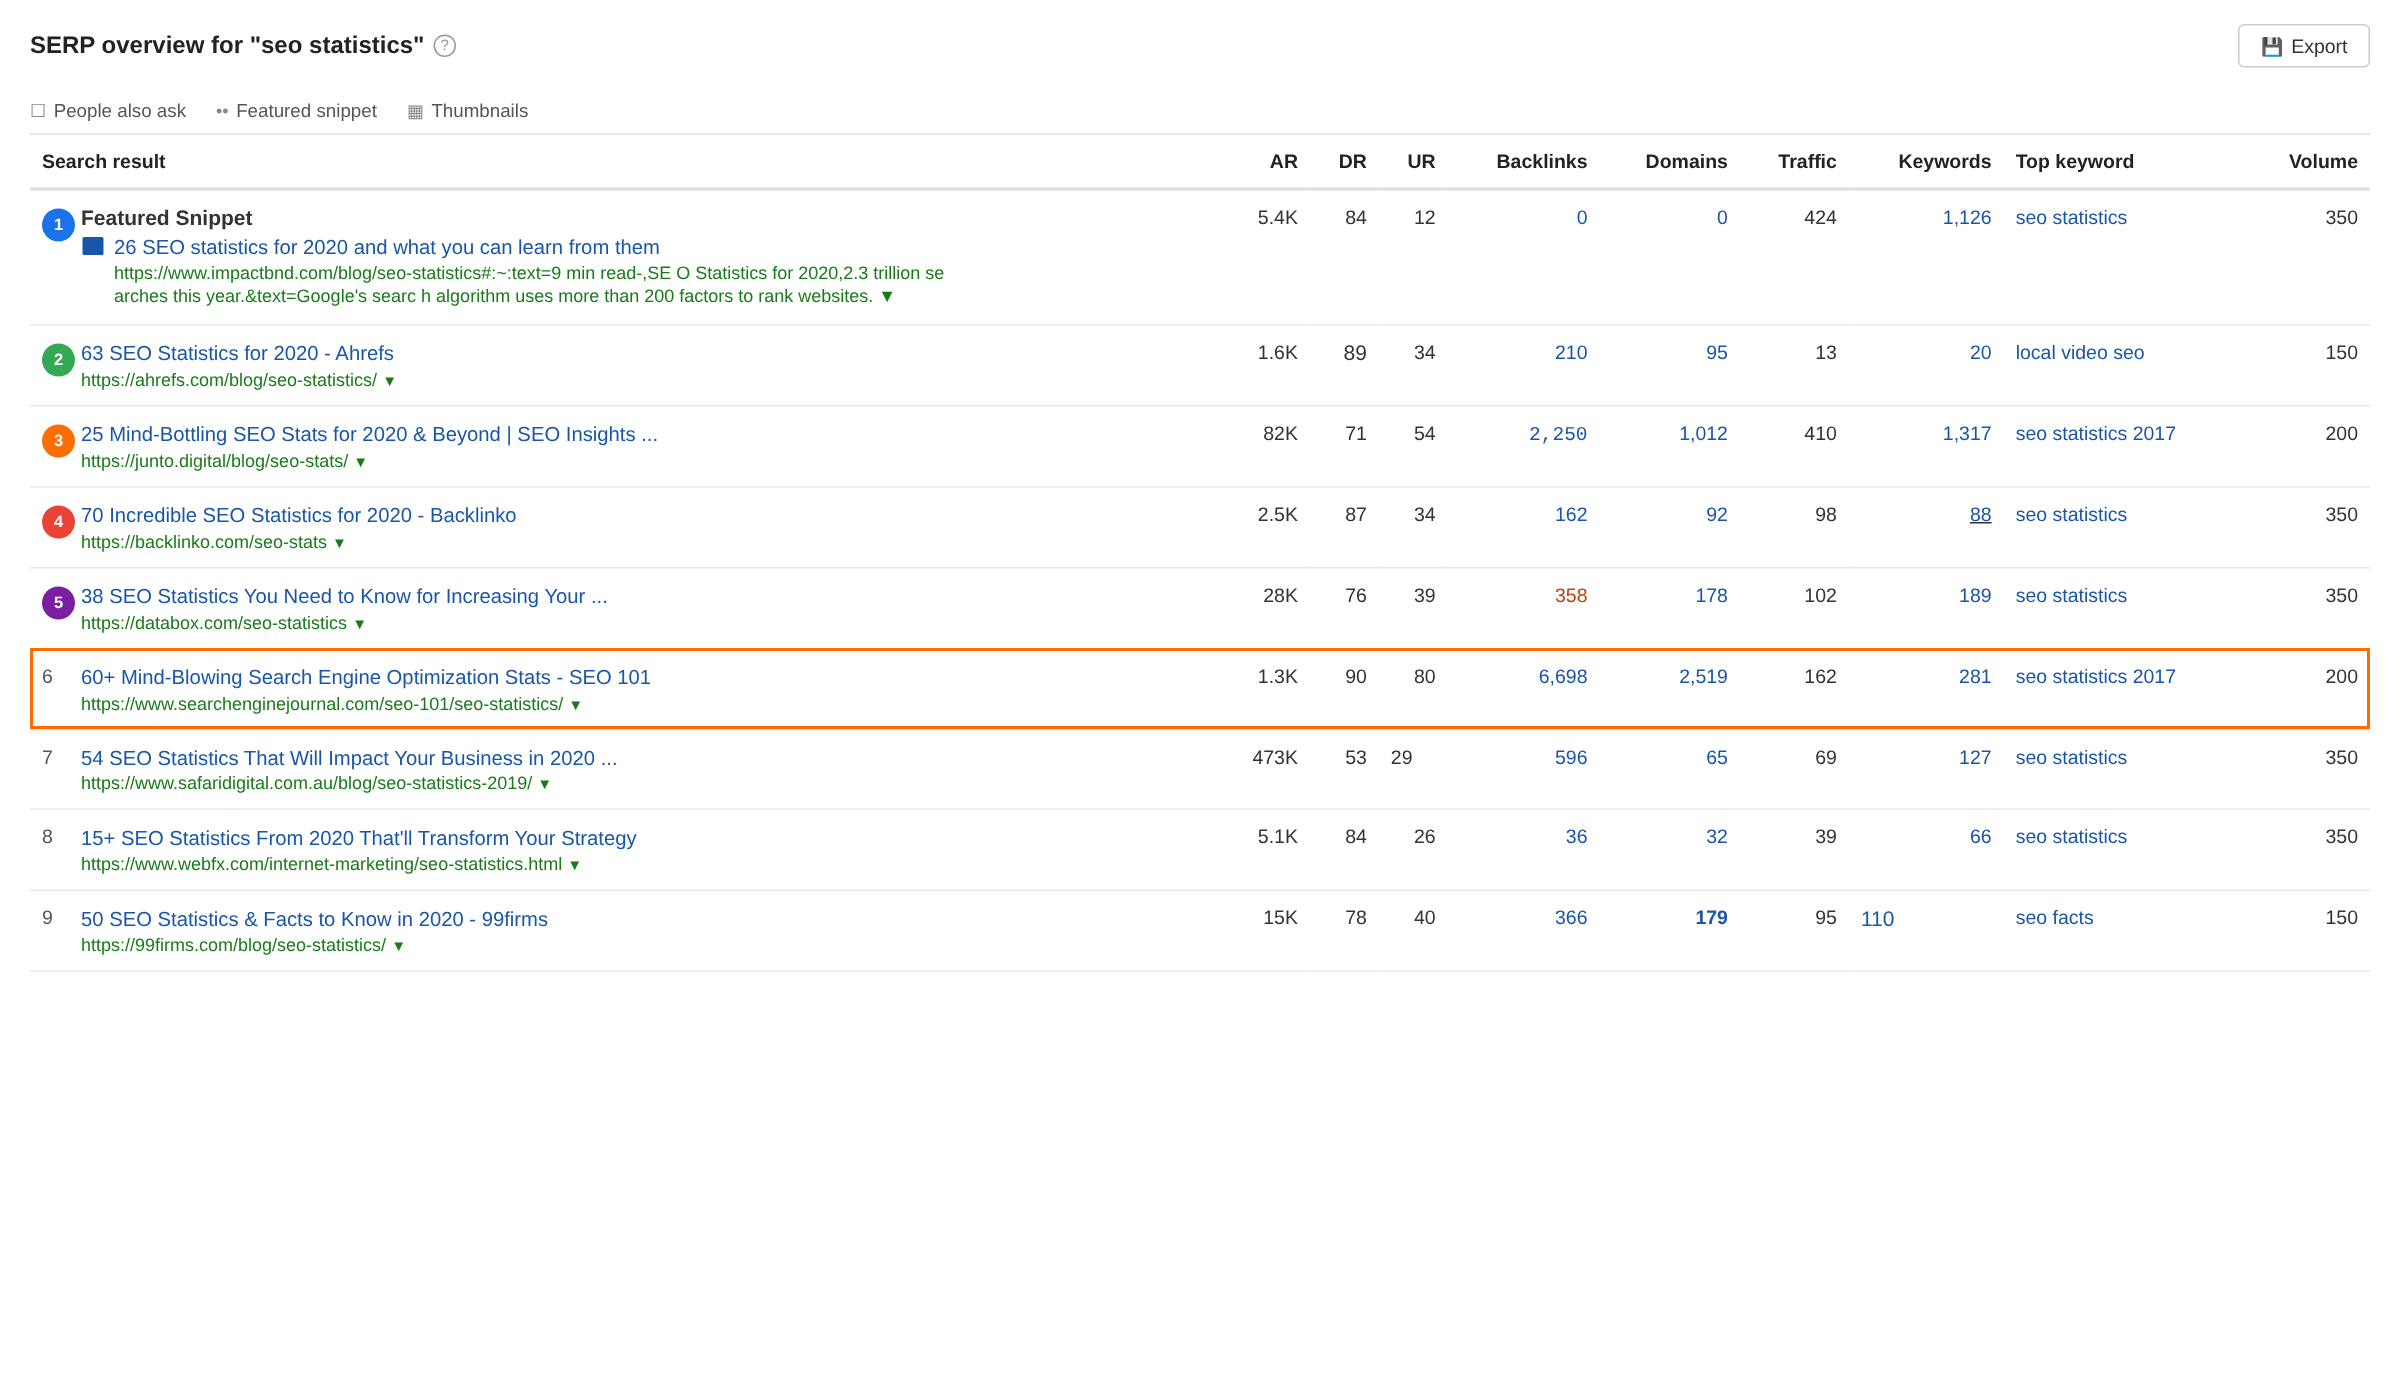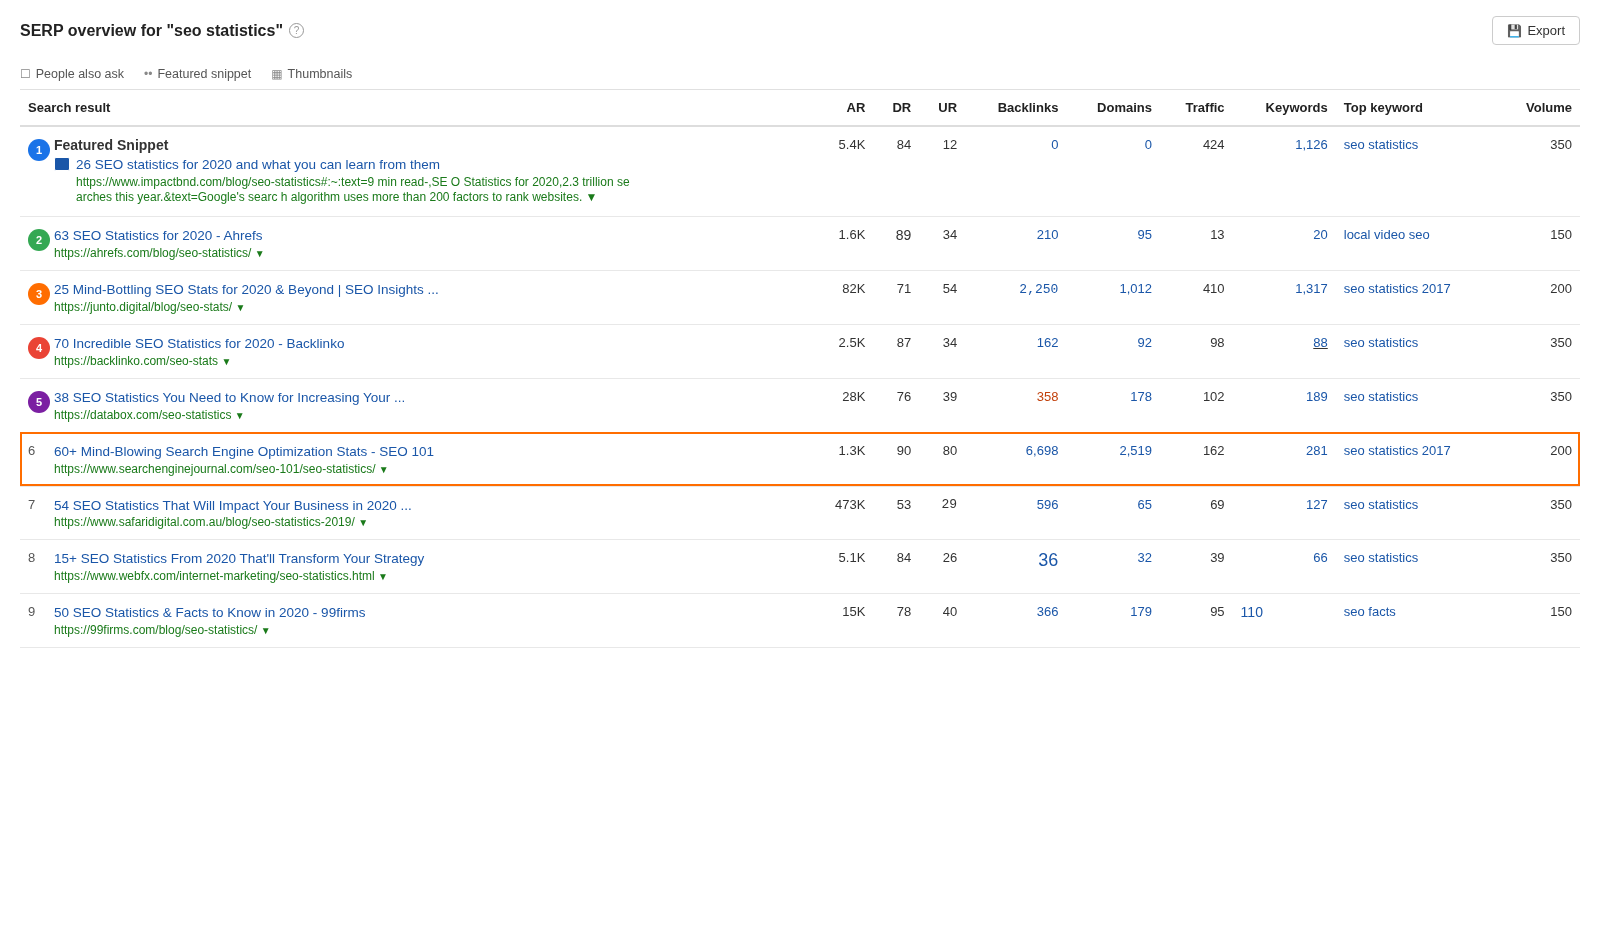--- a/index.html
+++ b/index.html
@@ -307,21 +307,21 @@
             <div style="flex:1;">
       <div>
         <a href="#" style="color:#1a56a8;font-size:13.5px;font-weight:500;text-decoration:none;display:block;line-height:1.4;">54 SEO Statistics That Will Impact Your Business in 2020 ...</a>
         <span style="color:#1a7a1a;font-size:12px;display:block;">https://www.safaridigital.com.au/blog/seo-statistics-2019/ <span style="color:#1a7a1a;font-size:10px;">▼</span></span>
       </div>
             </div>
           </div>
         </td>
         <td style="text-align: right; padding: 10px 8px; vertical-align: top; font-size: 13px; white-space: nowrap;">473K</td>
         <td style="text-align: right; padding: 10px 8px; vertical-align: top; font-size: 13px; white-space: nowrap;">53</td>
-        <td style="text-align: right; padding: 10px 8px; vertical-align: top; font-size: 13px; white-space: nowrap; font-family: Liberation Mono, monospace;">29</td>
+        <td style="padding: 10px 8px; vertical-align: top; font-size: 13px; white-space: nowrap;">29</td>
         <td style="text-align: right; padding: 10px 8px; vertical-align: top; font-size: 13px; white-space: nowrap;"><span style="color:#1a56a8;cursor:pointer;">596</span></td>
         <td style="text-align: right; padding: 10px 8px; vertical-align: top; font-size: 13px; white-space: nowrap;"><span style="color:#1a56a8;cursor:pointer;">65</span></td>
         <td style="text-align: right; padding: 10px 8px; vertical-align: top; font-size: 13px; white-space: nowrap;">69</td>
         <td style="text-align: right; padding: 10px 8px; vertical-align: top; font-size: 13px; white-space: nowrap;"><span style="color:#1a56a8;cursor:pointer;">127</span></td>
         <td style="padding: 10px 8px; vertical-align: top; color: rgb(26, 86, 168); cursor: pointer;">seo statistics</td>
         <td style="text-align: right; padding: 10px 8px; vertical-align: top; font-size: 13px;">350</td>
       </tr>
       <tr>
         <td class="search-result-col">
           <div style="display:flex;align-items:flex-start;">
@@ -330,21 +330,21 @@
       <div>
         <a href="#" style="color:#1a56a8;font-size:13.5px;font-weight:500;text-decoration:none;display:block;line-height:1.4;">15+ SEO Statistics From 2020 That'll Transform Your Strategy</a>
         <span style="color:#1a7a1a;font-size:12px;display:block;">https://www.webfx.com/internet-marketing/seo-statistics.html <span style="color:#1a7a1a;font-size:10px;">▼</span></span>
       </div>
             </div>
           </div>
         </td>
         <td style="text-align: right; padding: 10px 8px; vertical-align: top; font-size: 13px; white-space: nowrap;">5.1K</td>
         <td style="text-align: right; padding: 10px 8px; vertical-align: top; font-size: 13px; white-space: nowrap;">84</td>
         <td style="text-align: right; padding: 10px 8px; vertical-align: top; font-size: 13px; white-space: nowrap;">26</td>
-        <td style="text-align: right; padding: 10px 8px; vertical-align: top; font-size: 18px; white-space: nowrap;"><span style="color:#1a56a8;cursor:pointer;">36</span></td>
+        <td style="text-align: right; padding: 10px 8px; vertical-align: top; font-size: 13px; white-space: nowrap;"><span style="color:#1a56a8;cursor:pointer;">36</span></td>
         <td style="text-align: right; padding: 10px 8px; vertical-align: top; font-size: 13px; white-space: nowrap;"><span style="color:#1a56a8;cursor:pointer;">32</span></td>
         <td style="text-align: right; padding: 10px 8px; vertical-align: top; font-size: 13px; white-space: nowrap;">39</td>
         <td style="text-align: right; padding: 10px 8px; vertical-align: top; font-size: 13px; white-space: nowrap;"><span style="color:#1a56a8;cursor:pointer;">66</span></td>
         <td style="padding: 10px 8px; vertical-align: top; color: rgb(26, 86, 168); cursor: pointer;">seo statistics</td>
         <td style="text-align: right; padding: 10px 8px; vertical-align: top; font-size: 13px;">350</td>
       </tr>
       <tr>
         <td class="search-result-col">
           <div style="display:flex;align-items:flex-start;">
             <span style="min-width:22px;color:#555;font-size:13px;margin-right:4px;flex-shrink:0;">9</span>
@@ -353,20 +353,20 @@
         <a href="#" style="color:#1a56a8;font-size:13.5px;font-weight:500;text-decoration:none;display:block;line-height:1.4;">50 SEO Statistics &amp; Facts to Know in 2020 - 99firms</a>
         <span style="color:#1a7a1a;font-size:12px;display:block;">https://99firms.com/blog/seo-statistics/ <span style="color:#1a7a1a;font-size:10px;">▼</span></span>
       </div>
             </div>
           </div>
         </td>
         <td style="text-align: right; padding: 10px 8px; vertical-align: top; font-size: 13px; white-space: nowrap;">15K</td>
         <td style="text-align: right; padding: 10px 8px; vertical-align: top; font-size: 13px; white-space: nowrap;">78</td>
         <td style="text-align: right; padding: 10px 8px; vertical-align: top; font-size: 13px; white-space: nowrap;">40</td>
         <td style="text-align: right; padding: 10px 8px; vertical-align: top; font-size: 13px; white-space: nowrap;"><span style="color:#1a56a8;cursor:pointer;">366</span></td>
-        <td style="text-align: right; padding: 10px 8px; vertical-align: top; font-size: 13px; white-space: nowrap;"><span style="color:#1a56a8;cursor:pointer;">179</span></td>
+        <td style="text-align: right; padding: 10px 8px; vertical-align: top; font-size: 13px; white-space: nowrap; font-weight: bold;"><span style="color:#1a56a8;cursor:pointer;">179</span></td>
         <td style="text-align: right; padding: 10px 8px; vertical-align: top; font-size: 13px; white-space: nowrap;">95</td>
         <td style="text-align: left; padding: 10px 8px; vertical-align: top; font-size: 14px; white-space: nowrap;"><span style="color:#1a56a8;cursor:pointer;">110</span></td>
         <td style="padding: 10px 8px; vertical-align: top; color: rgb(26, 86, 168); cursor: pointer;">seo facts</td>
         <td style="text-align: right; padding: 10px 8px; vertical-align: top; font-size: 13px;">150</td>
       </tr>
     </tbody>
 </table>
 
 </body></html>

